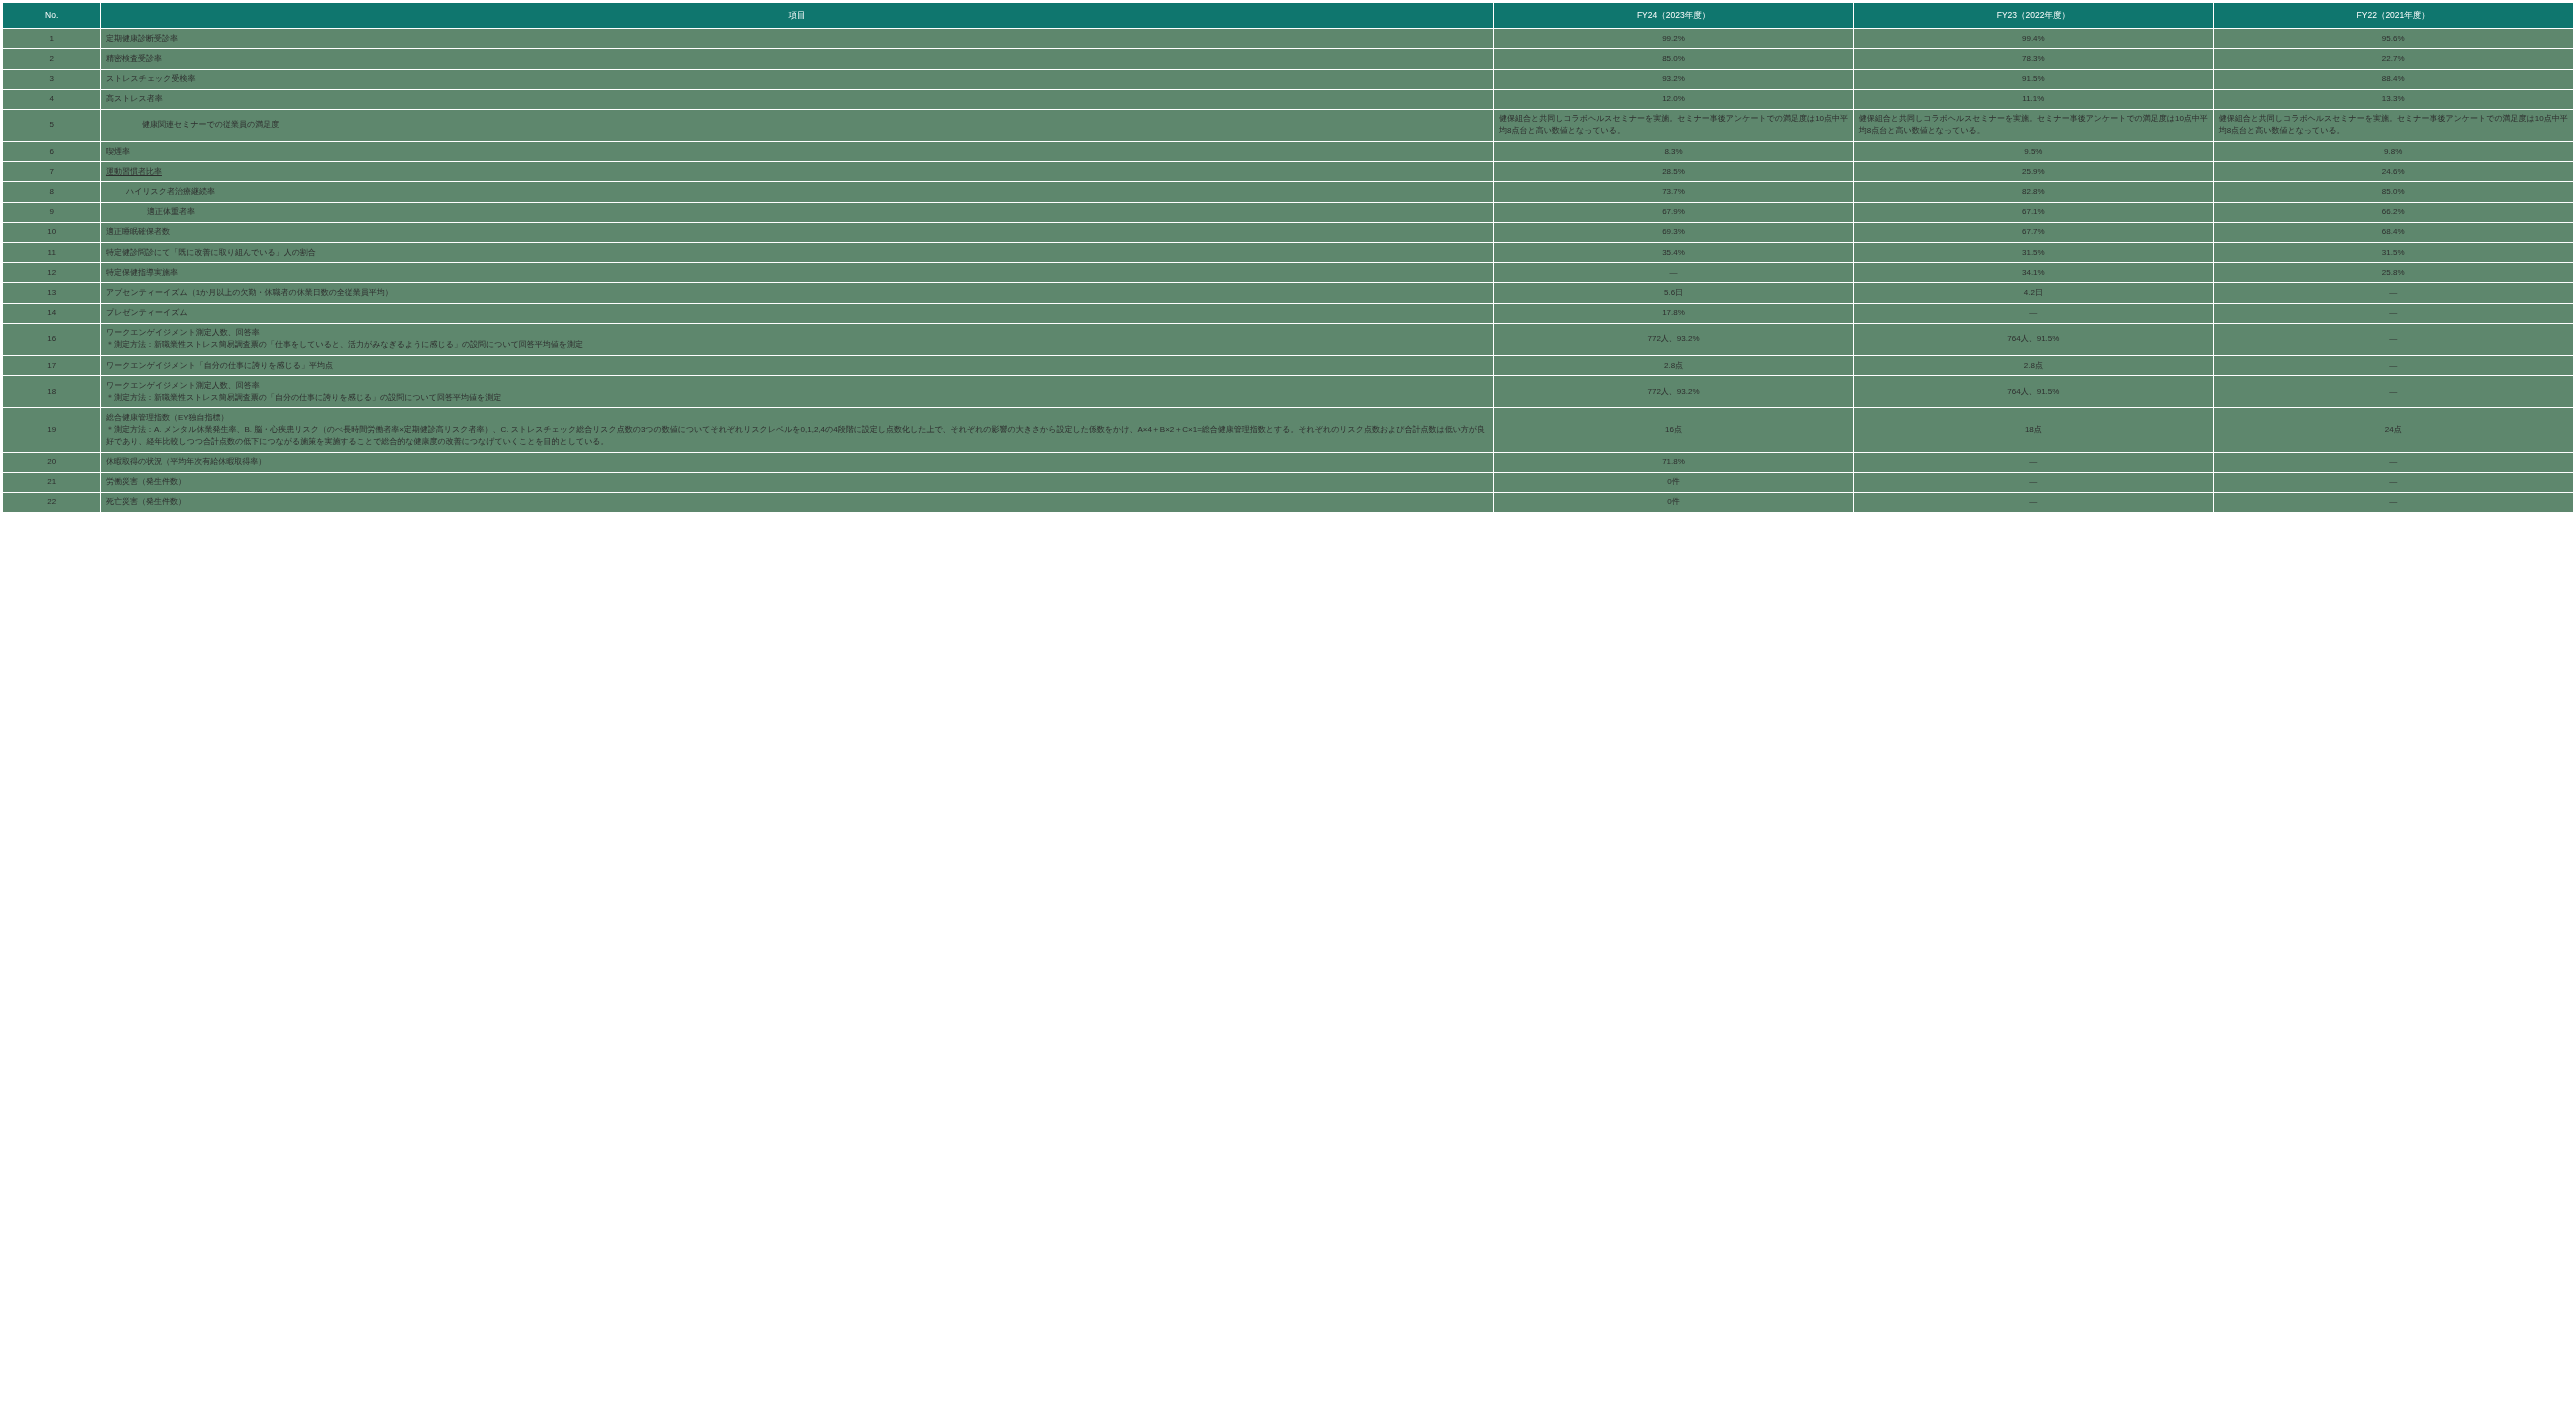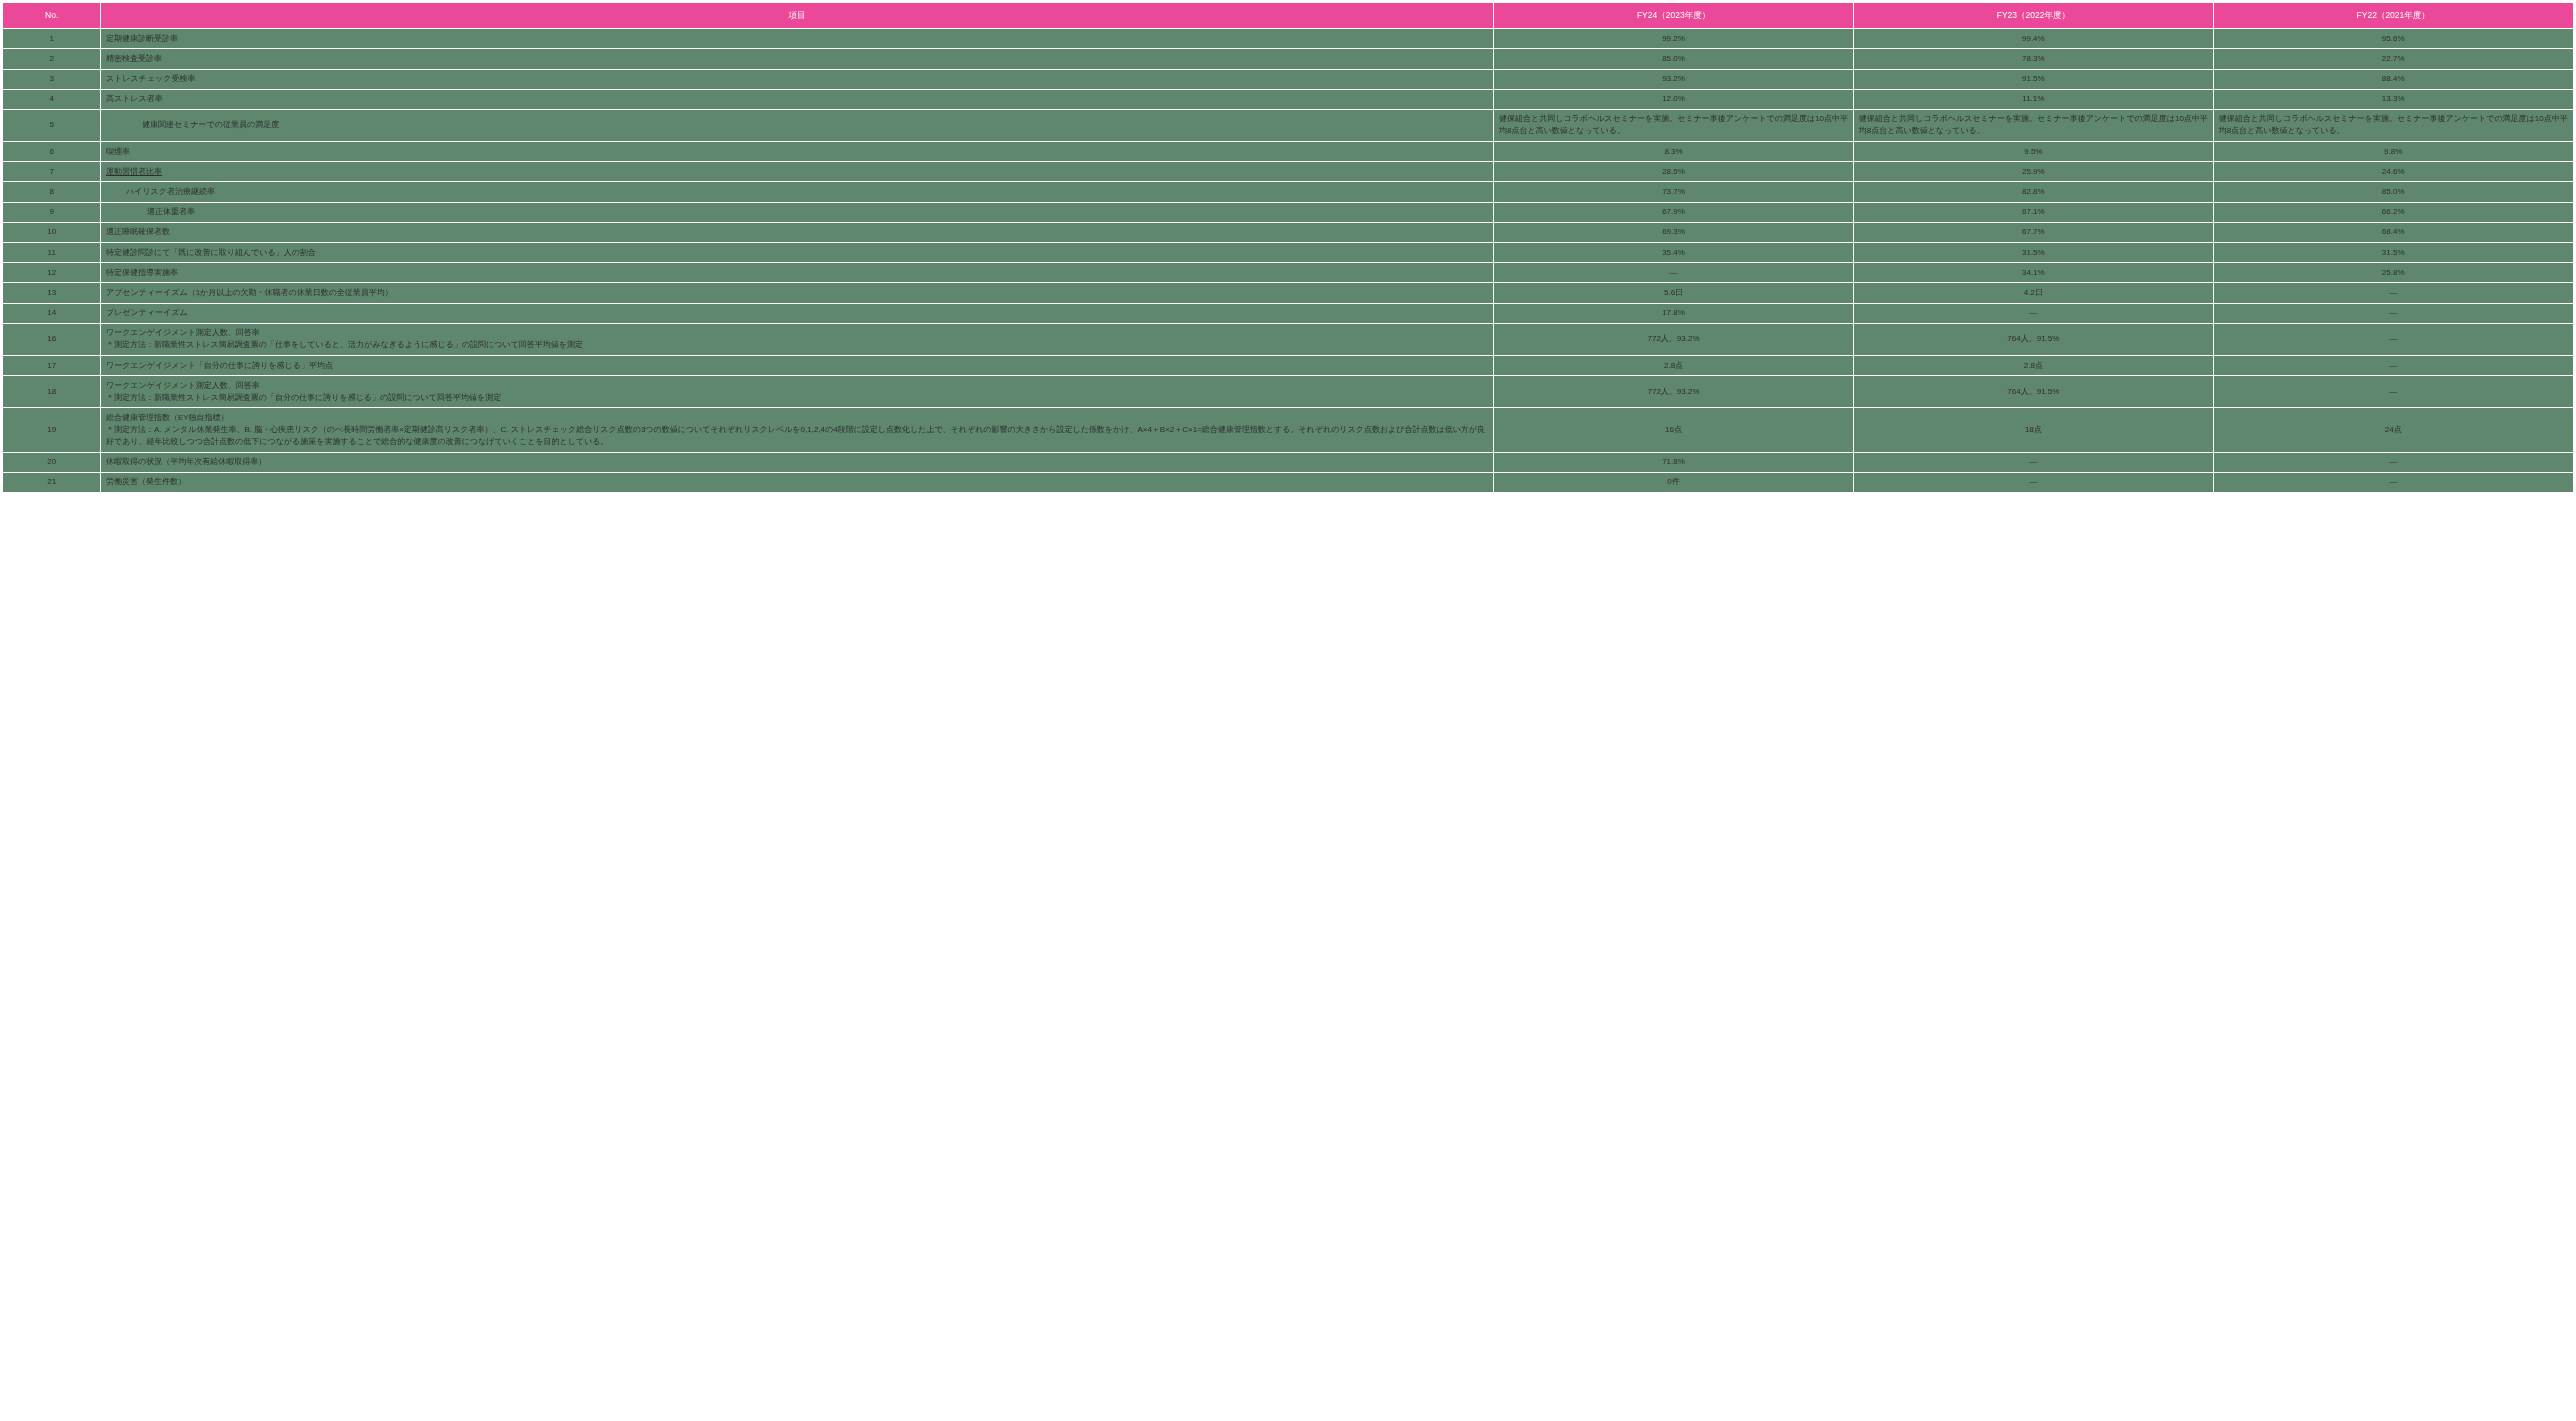--- a/index.html
+++ b/index.html
@@ -15,21 +15,21 @@
     border-collapse: collapse;
     table-layout: fixed;
   }
   th, td {
     border: 0.6px solid #fff;
     padding: 3.6px 4.9px;
     vertical-align: middle;
     line-height: 1.5;
   }
   thead th {
-    background: #ec4899;
+    background: #0f766e;
     color: #fff;
     font-weight: normal;
     text-align: center;
     padding: 6px 3.6px;
     font-size: 8.5px;
   }
   tbody td {
     background: #5e876d;
     color: #2e2e2e;
   }
@@ -200,15 +200,22 @@
         <td class="val-cell">―</td>
         <td class="val-cell">―</td>
       </tr>
       <tr>
         <td class="no-cell">21</td>
         <td class="item-cell" style="white-space: pre-line;">労働災害（発生件数）</td>
         <td class="val-cell">0件</td>
         <td class="val-cell">―</td>
         <td class="val-cell">―</td>
       </tr>
+      <tr>
+        <td class="no-cell">22</td>
+        <td class="item-cell" style="white-space: pre-line;">死亡災害（発生件数）</td>
+        <td class="val-cell">0件</td>
+        <td class="val-cell">―</td>
+        <td class="val-cell">―</td>
+      </tr>
     </tbody>
 </table>
 
 
 </body></html>

